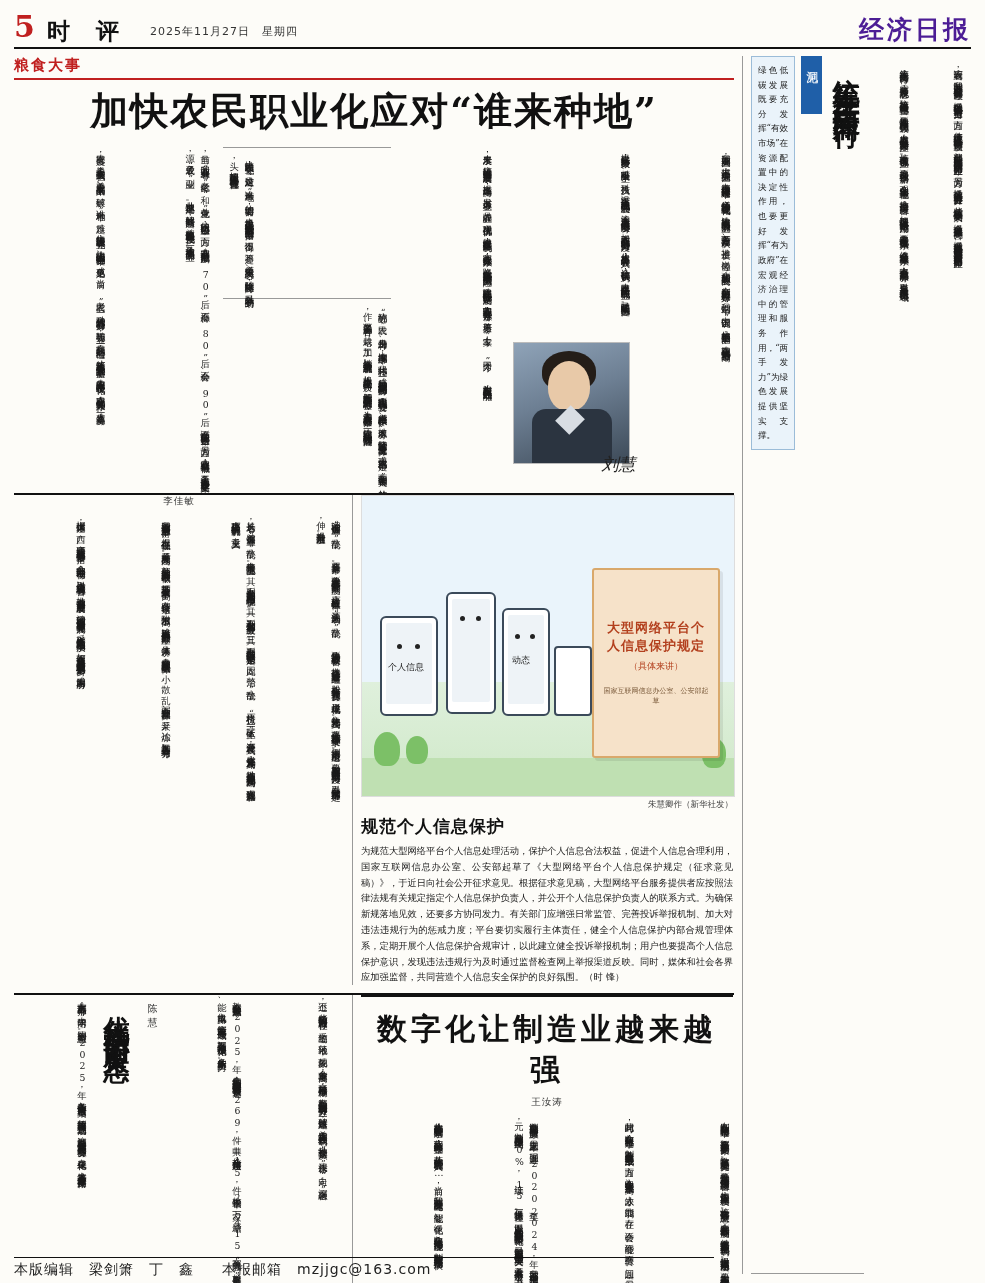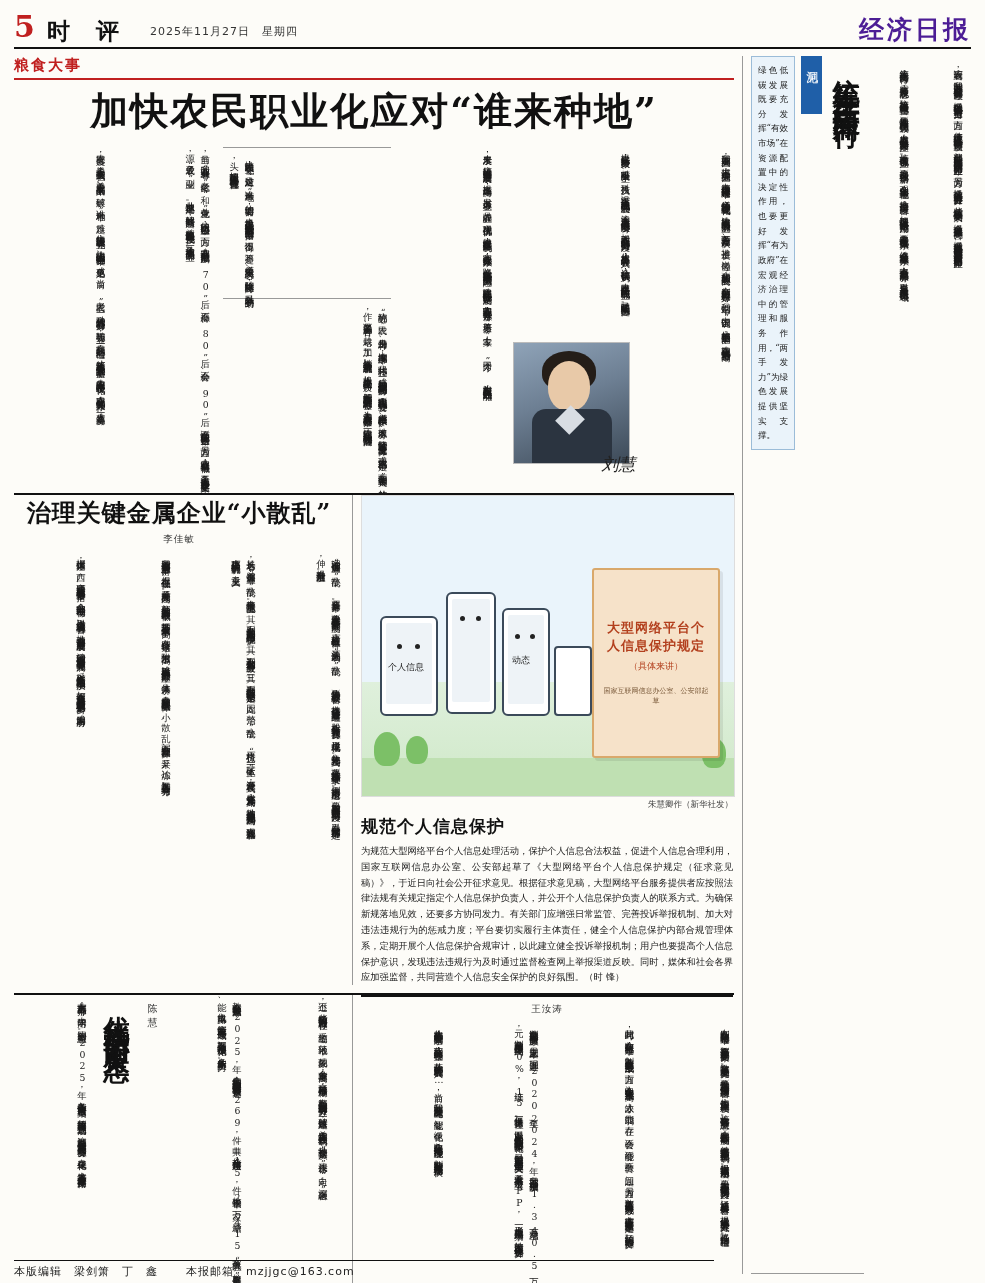--- a/index.html
+++ b/index.html
@@ -123,21 +123,21 @@
   .lead-box{
     border:1px solid #9bbcd8;background:#eaf3fa;padding:6px;
     box-sizing:border-box;
   }
   .author-note{font-size:8px;color:#444;line-height:1.6;border-top:1px solid #bbb;padding-top:4px;margin-top:4px;}
 
   
   .footer{
     position:absolute;left:14px;bottom:4px;width:700px;
     border-top:1px solid #111;padding-top:3px;
-    font-size:11px;color:#222;letter-spacing:1px;
+    font-size:14px;color:#222;letter-spacing:1px;
     display:flex;gap:28px;
   }
 </style>
 </head>
 <body>
 
 <div class="page">
 
   <div class="masthead">
     <div class="page-num">5</div>
@@ -181,21 +181,20 @@
             </div>
           </div>
 
           <div class="vtext vcol" style="width:92px">我国是农业大国，但还不是农业强国，在推进农业强国建设过程中，必须加快推进农业现代化，让农民成为更有吸引力的职业。各方千万方面加快、推进长、岗位等，要相新的职业农民，在新型的田野上耕耘好，我们端牢“中国饭碗”的根基将更加牢固，农业现代化的未来将更加可期。</div>
         </div>
       </div>
 
       <div class="mid-band">
 
         <div class="mid-left">
-          <div class="headline-2">治理关键金属企业“小散乱”</div>
           <div class="byline">李佳敏</div>
           <div class="cols-4">
             <div class="vtext" style="height:272px;width:78px">据媒体报道，广西、广西通过实施矿业权整合等多个举措，全业部分治理专项行动，引进优质企业和现有组合、推动关键金属产业高质量发展，治理我国关键金属集聚主体参与并充满，采矿主资产值的活动和成本加快，如何让有色产业龙头是关键金属发展现状的重要形势，成为国家所有。</div>
             <div class="vtext" style="height:272px;width:78px">我国关键金属资源总量丰富，但存在品位低、开采难度大等问题。部分关键金属的开采回收率低、加工环节技术装备水平不高，产业链条较短、附加值不高，难以形成有效的产业集群效应。具体来讲，企业是资源配置的微观主体，小、散、乱、弱企业在资源勘探、开采、冶炼、加工等各个环节均有分布。</div>
             <div class="vtext" style="height:272px;width:78px">从长远看，关键金属企业“小散乱”会带来三重隐忧。其一，不利于资源的高效利用和生态环境保护。其二，不利于技术创新和产业升级。其三，不利于保障产业链供应链安全稳定。因此，整治“小散乱”，严格执行“一矿区一主体”资源开发模式，优化资源开发布局，推动资源集约化规模化开发利用，实现资源效益和生态环境保护的有机统一，意义重大。</div>
             <div class="vtext" style="height:272px;width:78px">治理关键金属企业“小散乱”，需要多措并举。要建立完善矿产资源开发准入制度，严格矿业权出让条件，从源头上遏制“小散乱”。要加快推进矿业权整合，支持优势企业通过兼并重组、股权合作等方式整合资源，形成规模化、集约化开发格局。要强化技术标准和环保要求，倒逼落后产能退出。要加大对关键金属产业链的政策支持力度，引导企业向精深加工环节延伸，提升产业附加值。</div>
           </div>
         </div>
 
         <div class="mid-right">
@@ -244,20 +243,21 @@
             <div class="vtext" style="height:300px;width:76px">北京市高级工程师，大学研用”协同创新生态。2025年，各产学合作协同育人项目结束，新的课程建设项目正式启动，这一类型对接企业创新资源与高校人才培养资源，在成果转化、人才培养等多方面发挥重要作用。</div>
             <div class="vhead">优化产学研协同育人生态</div>
             <div class="vbyline">陈　慧</div>
             <div class="vtext" style="height:300px;width:76px">教育部公布的数据显示，2025年，全年全国高校和校级课程项目和教育项目数量达2269件，其中，校企合作共建项目15件，较去年增长2万家，新增415家单位入驻“校之服务平台”，覆盖人工智能、集成电路、新能源汽车等重点领域，产教融合推动形成一体化、多主体的新质生产力。</div>
             <div class="vtext" style="height:300px;width:76px">不过，一些校级的协同育人项目存在“重签约、轻落地”的现象，企业参与度不高，高校对接不够精准，产教融合的深度和广度仍有待提升。破解这一难题，关键在于构建长效机制，推动校企双方从“浅层合作”走向“深度融合”。</div>
           </div>
         </div>
 
         <div class="br">
           <div style="border-top:2px solid #111;padding-top:6px;"></div>
+          <div class="headline-3">数字化让制造业越来越强</div>
           <div class="byline">王汝涛</div>
           <div class="cols-4">
             <div class="vtext" style="height:250px;width:88px">从大数据分析到智能制造水，从下能应运到绿色转型，从劳动化生产到智能机器人……当前，我国制造业发展高端化、智能化、绿色化，数字化赋能作用持续显现，制造业智能化转型步伐明显加快。</div>
             <div class="vtext" style="height:250px;width:88px">制造业是国民经济命脉所系，是立国之本、强国之基。2020年至2024年，我国全部工业增加值从31.3万元增至40.5万元，制造业增加值占全球比重约30%，连续15年保持世界第一位。以工业互联网为代表的制造业数字化转型不断深化，目前我国工业互联网已覆盖全部工业大类，开发出至今十余万个工业APP，形成一批典型应用场景，技术能力国产化率快速提升。</div>
             <div class="vtext" style="height:250px;width:88px">与此同时，在数字化转型过程中，制造业企业也面临诸多挑战。一方面，中小企业数字化转型成本高、人才缺、能力弱，存在“不会转、不能转、不敢转”问题。另一方面，数据要素价值尚未充分释放，产业链上下游数据互联互通不足，制约了协同效率提升。</div>
             <div class="vtext" style="height:250px;width:88px">在制造业数字化转型过程中，数据要素是关键的生产要素，数字技术是重要的支撑。要推动数字技术与实体经济深度融合，加快工业互联网建设，培育壮大数字经济新业态。要完善数据基础制度，健全数据要素市场化配置机制，促进数据高效流通使用。要加大对中小企业数字化转型的支持力度，通过搭建公共服务平台、提供低成本解决方案等方式，降低企业转型门槛。</div>
           </div>
         </div>
       </div>
     </div>

